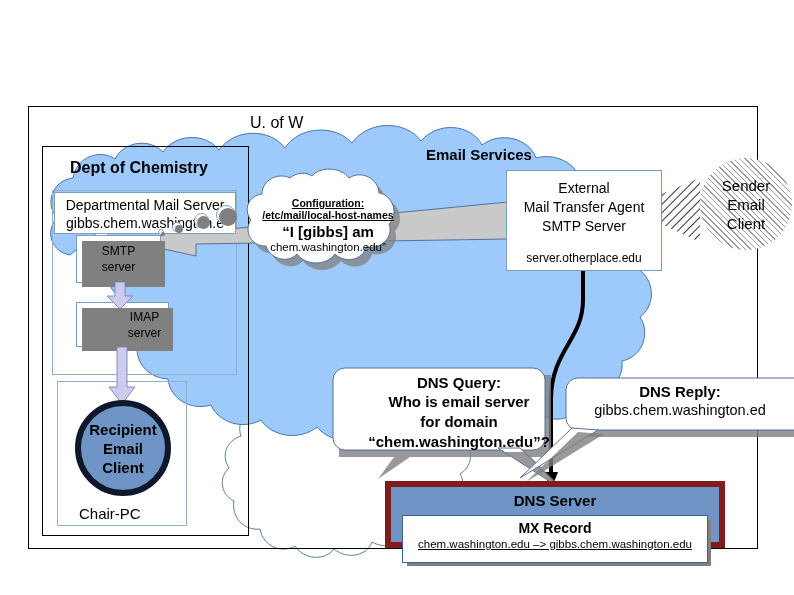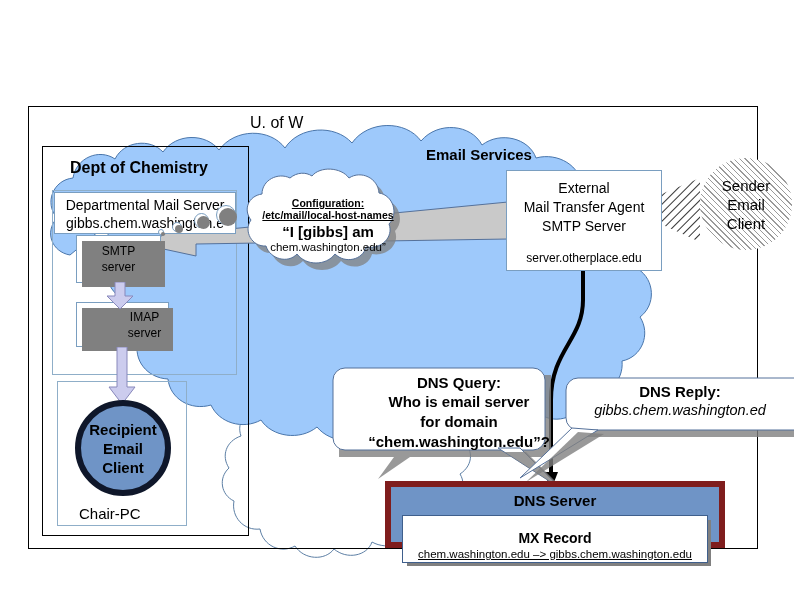--- a/index.html
+++ b/index.html
@@ -129,21 +129,21 @@
     content: "";
     position: absolute;
     left: 4px; top: 4px; width: 100%; height: 100%;
     background: #808080;
     z-index: -1;
   }
   .dns-panel .mx-title {
     font-weight: bold;
     font-size: 14px;
     color: #000;
-    padding-top: 14px;
+    padding-top: 4px;
   }
   .dns-panel .mx-rec {
     font-size: 11.5px;
     color: #000;
     text-decoration: underline;
     white-space: nowrap;
     margin-top: 2px;
   }
 
   
@@ -160,21 +160,21 @@
 
   
   .callout-text {
     position: absolute;
     text-align: center;
     color: #000;
     z-index: 50;
   }
   .callout-text .hd { font-weight: bold; font-size: 15px; line-height: 19px; }
   .callout-text .bd { font-weight: bold; font-size: 15px; line-height: 20px; }
-  .callout-text .bd2 { font-size: 14.5px; line-height: 18px; font-style: italic; }
+  .callout-text .bd2 { font-size: 14.5px; line-height: 18px; }
 
   
   .trail {
     position: absolute;
     border-radius: 50%;
     background: #ffffff;
     border: 1px solid #7a9ec0;
     z-index: 41;
   }
   .trail::after {

